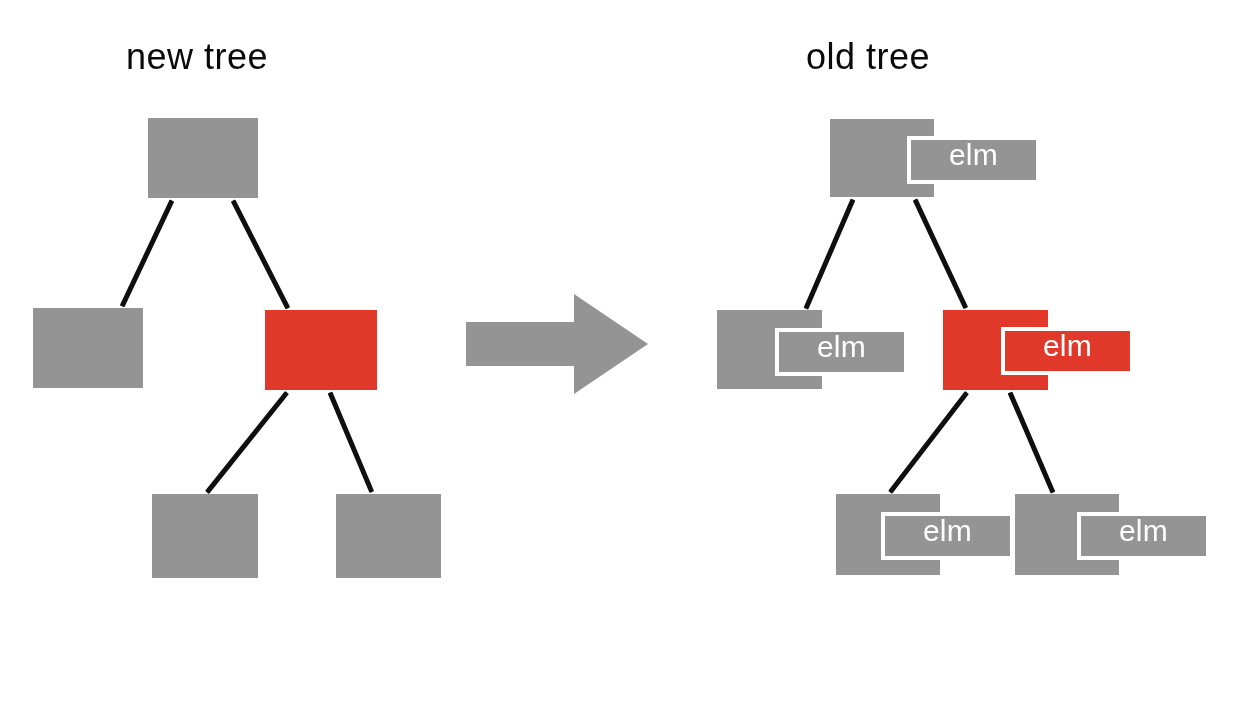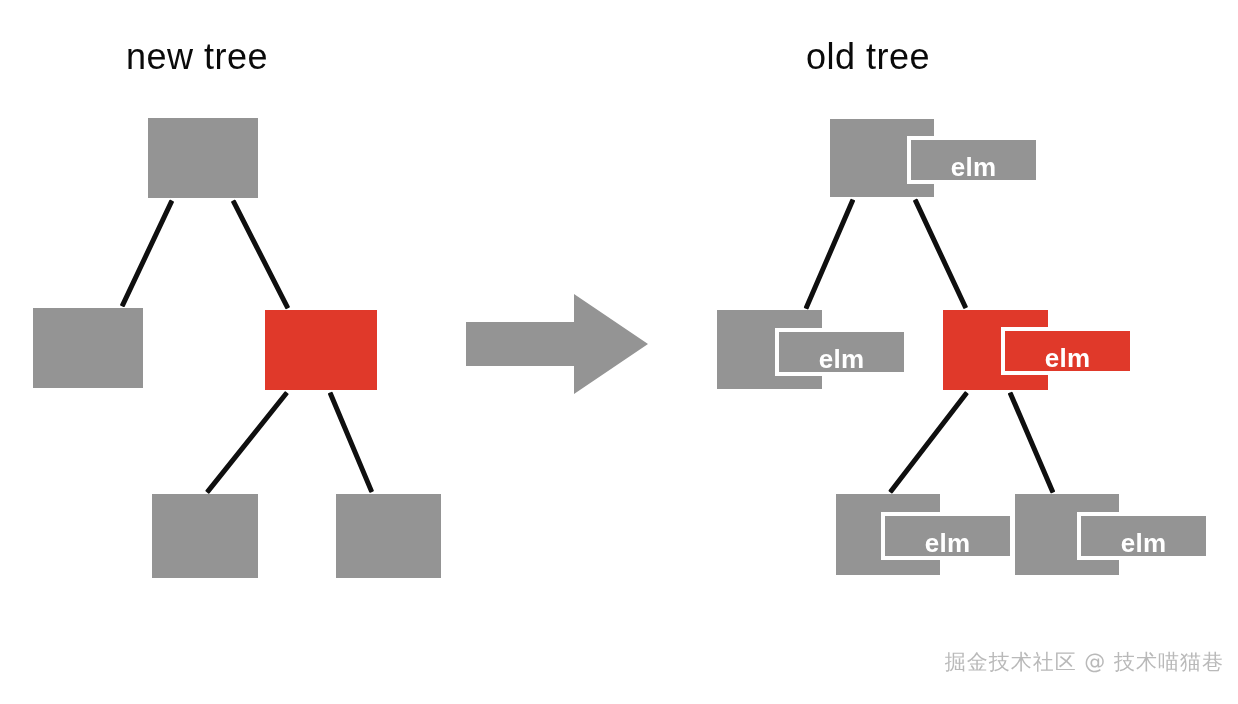--- a/index.html
+++ b/index.html
@@ -45,26 +45,26 @@
   }
   .node-box.gray { background: #949494; }
   .node-box.red  { background: #E0392A; }
 
   
   .elm-tag {
     position: absolute;
     box-sizing: border-box;
     border: 4px solid #ffffff;
     display: flex;
-    align-items: flex-end;
+    align-items: flex-start;
     justify-content: center;
     color: #ffffff;
     font-family: "Liberation Sans", sans-serif;
-    font-size: 26px;
-    font-weight: 700;
+    font-size: 30px;
+    font-weight: 400;
     line-height: 1;
     letter-spacing: 0.3px;
   }
   .elm-tag.gray { background: #949494; }
   .elm-tag.red  { background: #E0392A; }
 
   
   .edge {
     position: absolute;
     background: #0f0f0f;
@@ -159,15 +159,14 @@
         </div>
       </div>
     </div>
 
   <div id="arrow" style="left: 466px; top: 292px;">
     <svg width="182" height="104" viewBox="0 0 182 104" aria-hidden="true">
       <polygon id="arrow-shape" points="0,30 108,30 108,2 182,52 108,102 108,74 0,74" fill="#949494"></polygon>
     </svg>
   </div>
 
-  <div id="watermark">掘金技术社区 @ 技术喵猫巷</div>
 
 </div>
 
 </body></html>

